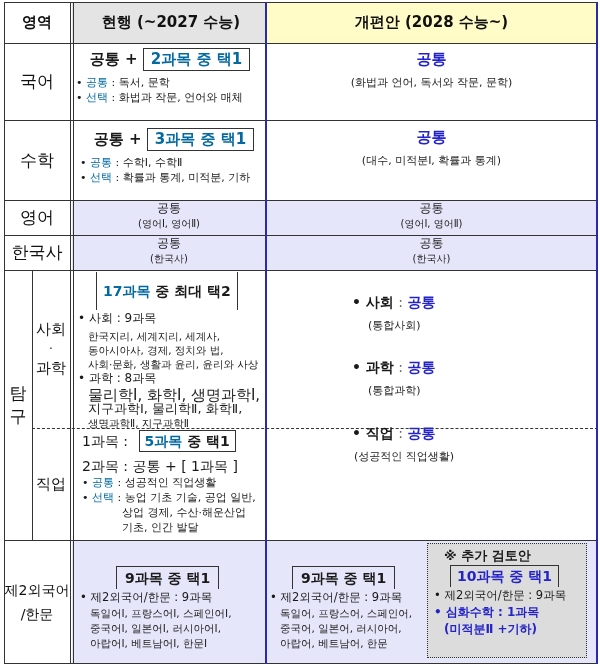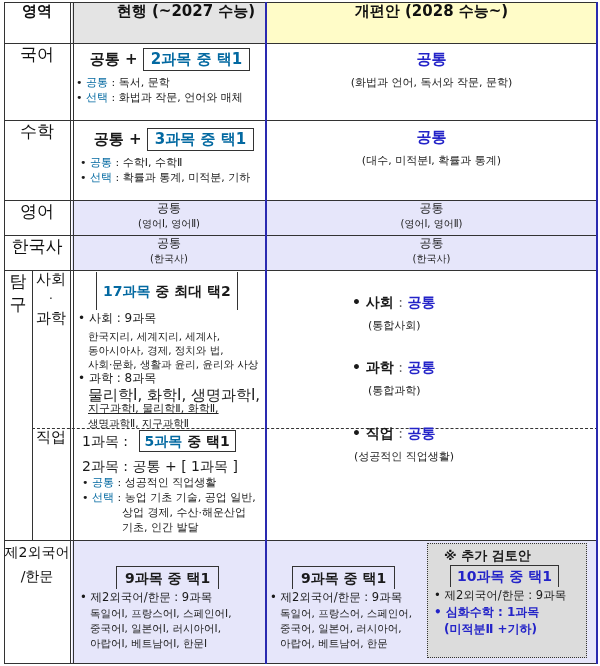--- a/index.html
+++ b/index.html
@@ -1,21 +1,21 @@
 <!DOCTYPE html>
 <html><head>
 <meta charset="utf-8">
 <style>
   * { box-sizing: border-box; margin: 0; padding: 0; }
   body { width: 600px; height: 666px; background: #ffffff; font-family: "DejaVu Sans", "Liberation Sans", sans-serif; color: #1a1a1a; position: relative; overflow: hidden; }
   .abs { position: absolute; }
   .hline { position: absolute; height: 0; border-top: 1.5px solid #333; }
   .vline { position: absolute; width: 0; border-left: 1.5px solid #333; }
   .cell { position: absolute; }
-  .center { display: flex; flex-direction: column; align-items: center; text-align: center; }
+  .center { display: flex; flex-direction: column; align-items: center; justify-content: center; text-align: center; }
   .area-label { font-size: 17px; font-weight: 500; color: #111; }
   .hdr { font-size: 15px; font-weight: 600; color: #111; }
   .boxed { display: inline-block; border: 1.5px solid #333; padding: 1px 7px; font-weight: 700; }
   .red { color: #0369a1; }
   .blue { color: #2323c8; }
   .bullet-line { font-size: 11px; line-height: 15px; white-space: nowrap; }
   .sub { font-size: 11px; line-height: 15px; color: #222; white-space: nowrap; }
   .dashed-h { position: absolute; height: 0; border-top: 1.2px dashed #333; }
 </style>
 </head>
@@ -40,21 +40,21 @@
 <div class="vline" style="left:4px;top:2px;height:662px;"></div>
 <div class="vline" style="left:70px;top:2px;height:662px;"></div>
 <div class="vline" style="left:73px;top:2px;height:662px;"></div>
 <div class="vline" style="left:32px;top:270px;height:270px;"></div>
 <div class="abs" style="left:265px;top:2px;width:2px;height:662px;background:#2a2ab0;"></div>
 <div class="abs" style="left:596px;top:2px;width:2px;height:662px;background:#2a2ab0;"></div>
 
 <div class="cell center" style="left:4px;top:2px;width:66px;height:41px;">
   <span class="hdr">영역</span>
 </div>
-<div class="cell center" style="left:90px;top:2px;width:192px;height:41px;">
+<div class="cell center" style="left:75px;top:2px;width:192px;height:41px;">
   <span class="hdr">현행 (~2027 수능)</span>
 </div>
 <div class="cell center" style="left:267px;top:2px;width:329px;height:41px;">
   <span class="hdr">개편안 (2028 수능~)</span>
 </div>
 
 <div class="cell center" style="left:4px;top:43px;width:66px;height:77px;">
   <span class="area-label">국어</span>
 </div>
 <div class="cell" style="left:76px;top:48px;width:188px;height:72px;">
@@ -129,21 +129,21 @@
   </div>
   <div class="bullet-line" style="font-size:12px;line-height:17px;">• <span>사회 :  9과목</span></div>
   <div style="padding-left:10px;margin-top:2px;">
     <div class="sub" style="font-size:10.5px;line-height:14px;">한국지리, 세계지리, 세계사,</div>
     <div class="sub" style="font-size:10.5px;line-height:14px;">동아시아사, 경제, 정치와 법,</div>
     <div class="sub" style="font-size:10.5px;line-height:14px;">사회·문화, 생활과 윤리, 윤리와 사상</div>
   </div>
   <div class="bullet-line" style="font-size:12px;line-height:15px;">• <span>과학 :  8과목</span></div>
   <div style="padding-left:10px;margin-top:2px;">
     <div class="sub" style="font-size:15px;line-height:14px;">물리학Ⅰ, 화학Ⅰ, 생명과학Ⅰ,</div>
-    <div class="sub" style="font-size:11px;line-height:14px;text-decoration:underline;">지구과학Ⅰ, 물리학Ⅱ, 화학Ⅱ,</div>
+    <div class="sub" style="font-size:13px;line-height:14px;">지구과학Ⅰ, 물리학Ⅱ, 화학Ⅱ,</div>
     <div class="sub" style="font-size:10.5px;line-height:14px;">생명과학Ⅱ, 지구과학Ⅱ</div>
   </div>
 </div>
 
 <div class="cell" style="left:82px;top:430px;width:184px;height:110px;">
   <div style="font-size:14px;line-height:20px;white-space:nowrap;">
     <span>1과목 :</span>
     <span class="boxed" style="font-size:14px;padding:0 5px;margin-left:6px;"><span class="red">5과목</span><span> 중 택1</span></span>
   </div>
   <div style="font-size:14px;line-height:20px;margin-top:4px;white-space:nowrap;">2과목 :  공통 + [ 1과목 ]</div>

